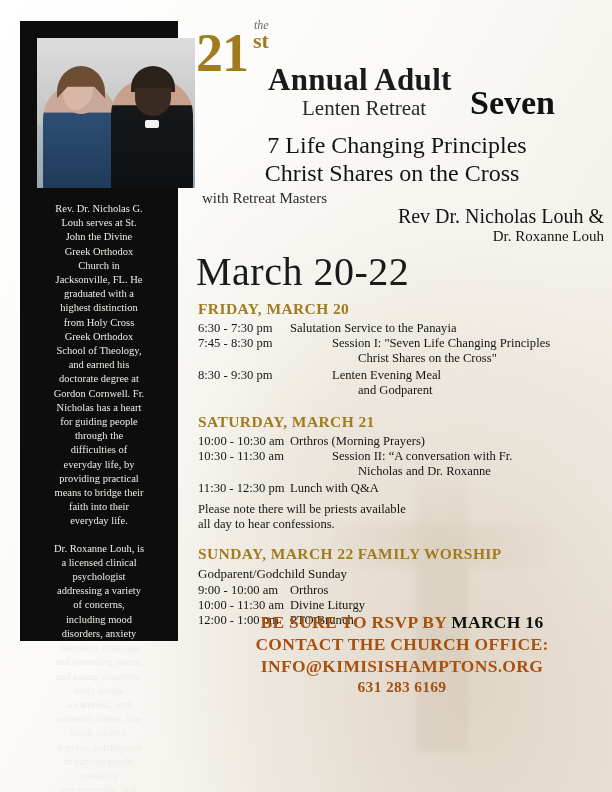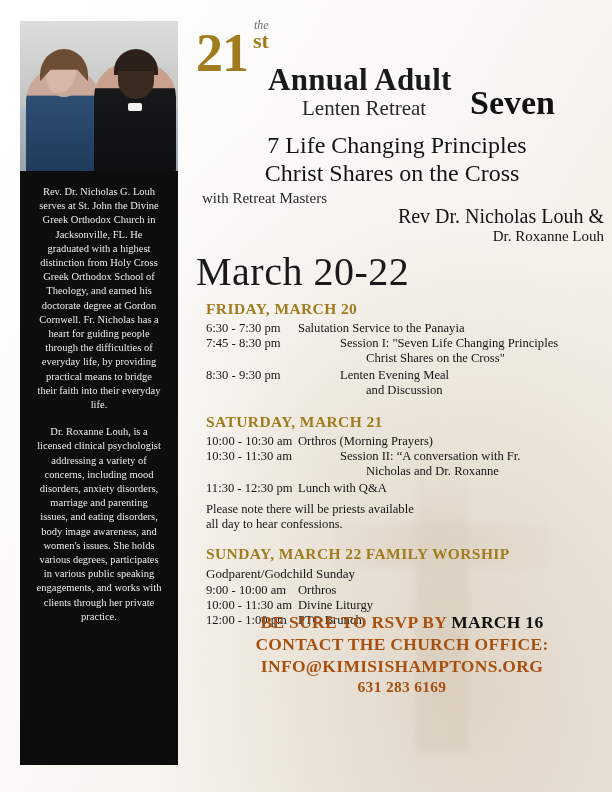--- a/index.html
+++ b/index.html
@@ -37,24 +37,24 @@
     position: absolute; left: 10px; top: 72px;
     width: 216px; height: 44px;
     background: linear-gradient(90deg, rgba(205,190,168,0.15) 0%, rgba(198,182,158,0.7) 45%, rgba(205,190,168,0.2) 100%);
     filter: blur(3px);
   }
 
   
   .leftcol {
     position: absolute;
     left: 20px; top: 21px;
-    width: 158px; height: 744px;
+    width: 158px; height: 620px;
     background: #0d0d0d;
     color: #e9e5de;
-    padding: 0;
+    padding: 17px;
   }
   .photo {
     position: relative;
     width: 158px; height: 150px;
     overflow: hidden;
     background: #3c4a58;
   }
   .photo .sky {
     position: absolute; inset: 0;
     background: linear-gradient(180deg, #cfd6dc 0%, #b9c2ca 45%, #9aa5ae 100%);
@@ -170,21 +170,21 @@
     width: 402px; text-align: right;
     font-size: 15px; color: #141414;
   }
   .hdr-dates {
     position: absolute; left: 196px; top: 248px;
     font-size: 40px; color: #1a1a1a;
     letter-spacing: .5px;
   }
 
   
-  .sched { position: absolute; left: 206px; top: 300px; width: 400px; }
+  .sched { position: absolute; left: 198px; top: 300px; width: 400px; }
   .day-title {
     font-size: 15.5px; font-weight: bold; color: #a07c1f;
     letter-spacing: .4px; margin-bottom: 3px;
   }
   .row { display: flex; align-items: flex-start; font-size: 12.6px; color: #151515; line-height: 15px; }
   .row .t { width: 92px; flex: 0 0 92px; }
   .row .d { flex: 1; }
   .row.tall { margin-bottom: 2px; gap: 42px; }
   .indent { padding-left: 26px; display: block; }
   .note { font-size: 12.6px; color: #151515; line-height: 15px; margin-top: 6px; }
@@ -257,21 +257,21 @@
         <div class="t">7:45 - 8:30 pm</div>
         <div class="d">
           <span>Session I: "Seven Life Changing Principles</span>
           <span class="indent">Christ Shares on the Cross"</span>
         </div>
       </div>
       <div class="row tall">
         <div class="t">8:30 - 9:30 pm</div>
         <div class="d">
           <span>Lenten Evening Meal</span>
-          <span class="indent">and Discussion</span>
+          <span class="indent">and Godparent</span>
         </div>
       </div>
     </div>
 
     <div class="gap"></div>
 
     <div>
       <div class="day-title">SATURDAY, MARCH 21</div>
       <div class="row">
         <div class="t">10:00 - 10:30 am</div>

